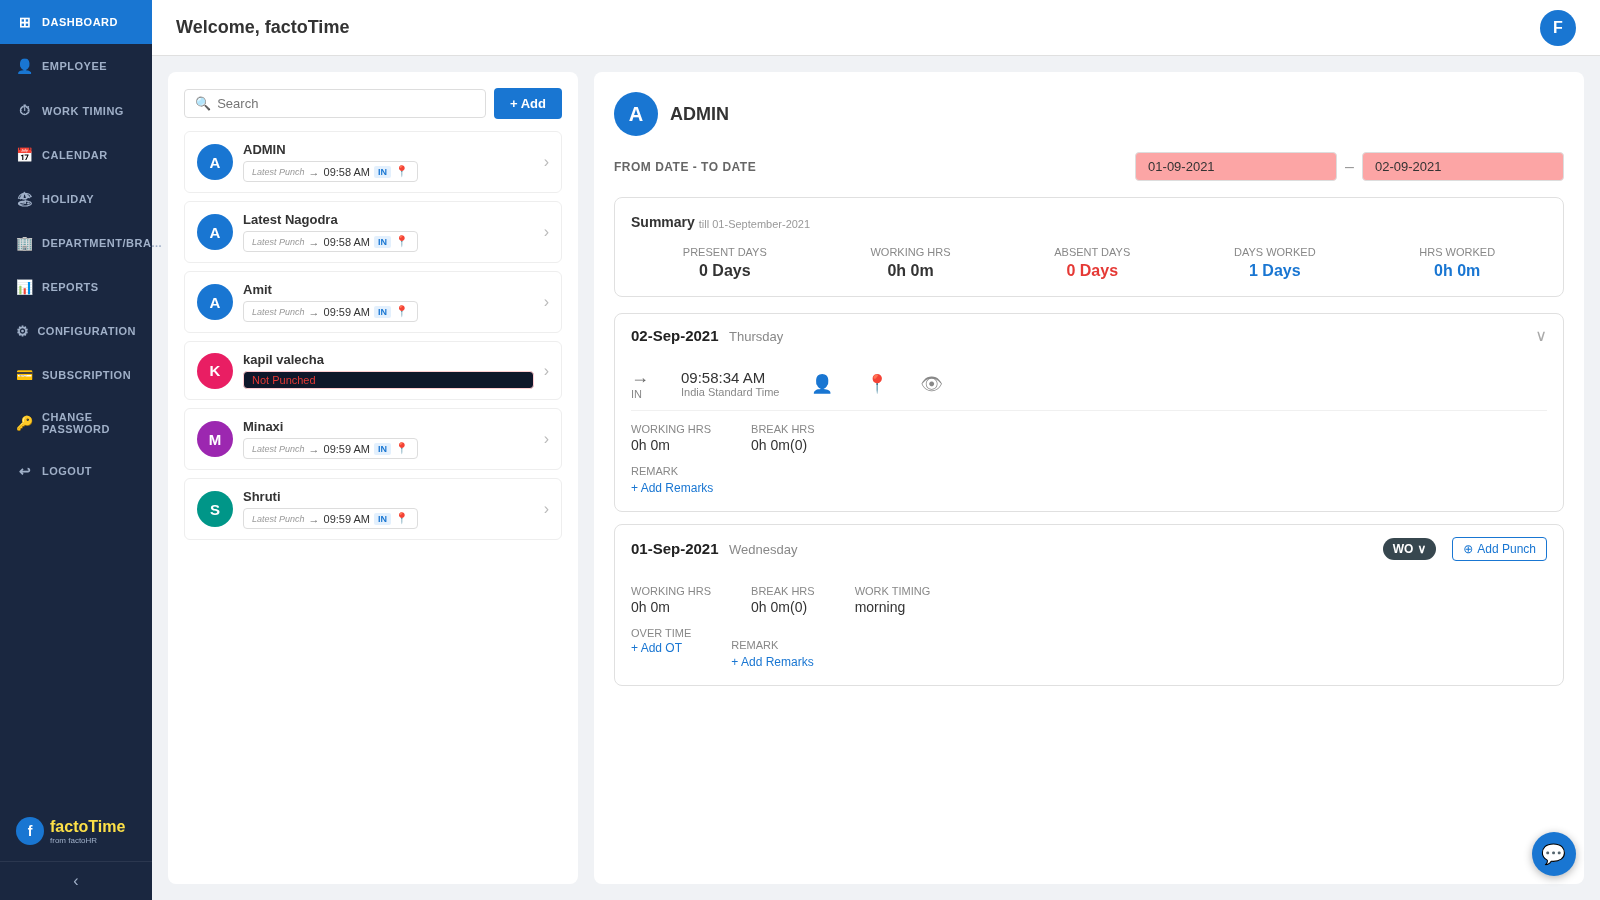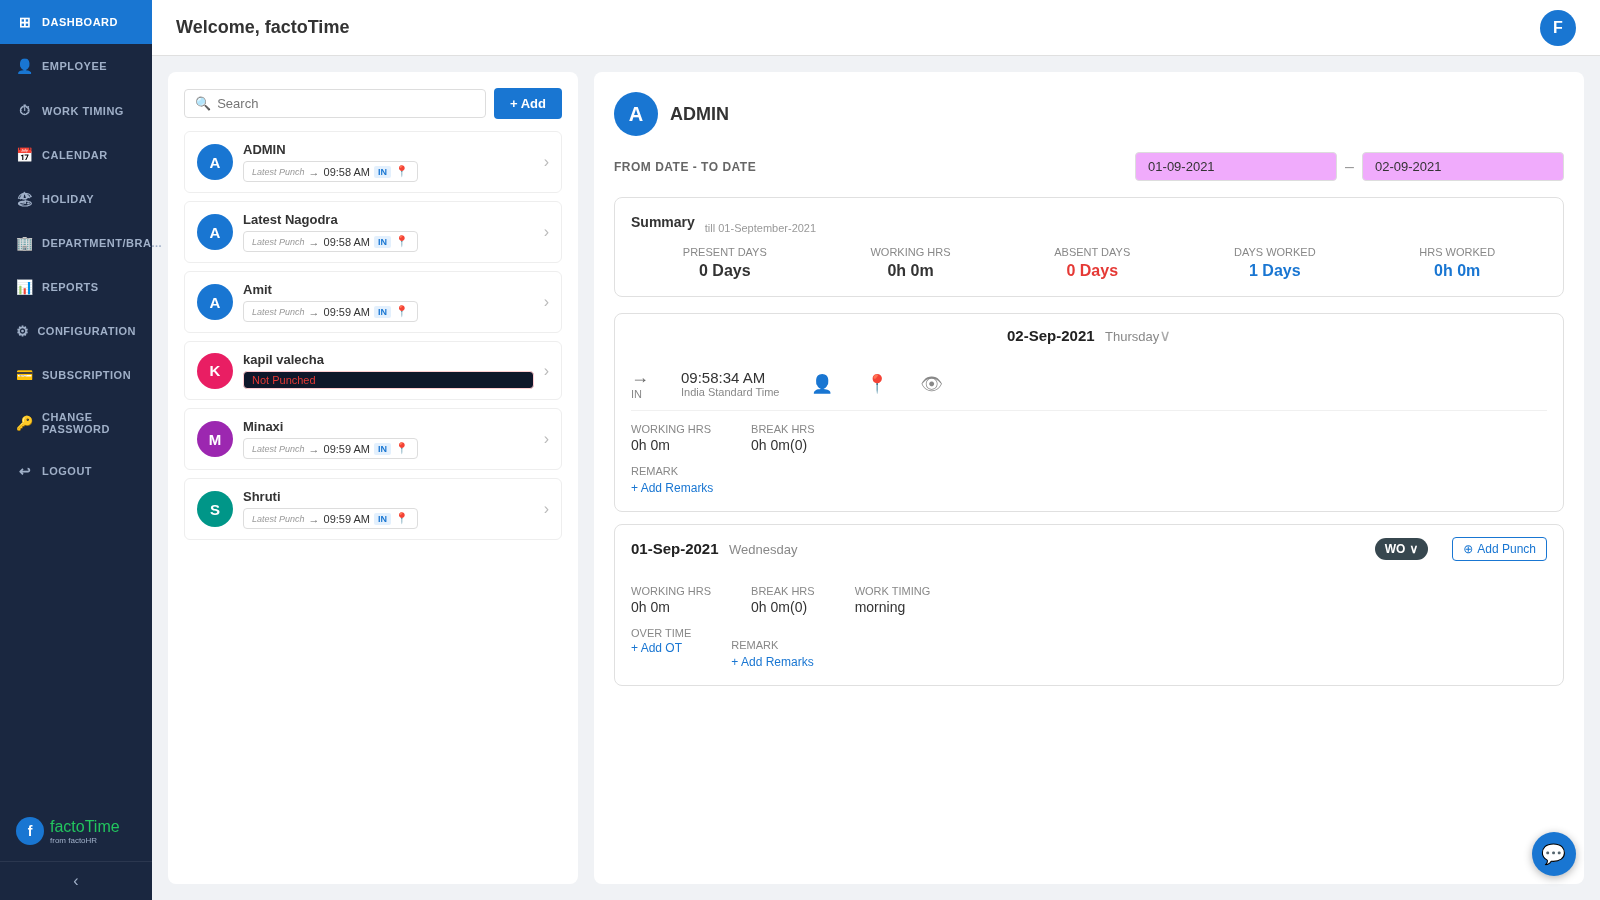--- a/index.html
+++ b/index.html
@@ -41,21 +41,21 @@
       gap: 6px;
       color: #fff;
     }
     .logo-icon {
       width: 28px; height: 28px;
       background: #1976d2;
       border-radius: 50%;
       display: flex; align-items: center; justify-content: center;
       font-size: 14px; font-weight: bold; color: #fff;
     }
-    .logo-text { font-size: 16px; font-weight: 400; color: #22c55e; }
+    .logo-text { font-size: 16px; font-weight: 700; color: #fde047; }
     .logo-sub { font-size: 8px; color: #a0b0c8; display: block; }
     .sidebar-collapse {
       display: flex; align-items: center; justify-content: center;
       padding: 10px;
       color: #a0b0c8;
       cursor: pointer;
       border-top: 1px solid rgba(255,255,255,0.08);
     }
 
     
@@ -223,60 +223,60 @@
     .date-range-label { font-size: 12px; color: #666; font-weight: 600; letter-spacing: 0.5px; }
     .date-inputs {
       display: flex; align-items: center; gap: 8px;
     }
     .date-input {
       border: 1px solid #ddd;
       border-radius: 4px;
       padding: 6px 12px;
       font-size: 13px;
       color: #333;
-      background: #f0abfc;
+      background: #fca5a5;
     }
     .date-dash { color: #999; }
 
     
     .summary-box {
       border: 1px solid #e0e0e0;
       border-radius: 8px;
       padding: 16px;
       margin-bottom: 16px;
     }
     .summary-title {
       font-size: 14px;
       font-weight: 600;
       color: #333;
       margin-bottom: 4px;
     }
     .summary-subtitle { font-size: 11px; color: #999; }
-    .summary-title-row { display: flex; align-items: flex-end; gap: 10px; margin-bottom: 12px; }
+    .summary-title-row { display: flex; align-items: center; gap: 4px; margin-bottom: 12px; }
     .summary-stats {
       display: flex;
       justify-content: space-around;
     }
     .stat-item { text-align: center; }
     .stat-label { font-size: 11px; color: #888; font-weight: 400; margin-bottom: 4px; }
     .stat-value { font-size: 16px; font-weight: 600; color: #333; }
     .stat-value.absent { color: #e53935; }
     .stat-value.blue { color: #1976d2; }
 
     
     .day-card {
       border: 1px solid #e0e0e0;
       border-radius: 8px;
       margin-bottom: 12px;
       overflow: hidden;
     }
     .day-header {
       display: flex;
       align-items: center;
-      justify-content: center;
+      justify-content: space-between;
       padding: 12px 16px;
       cursor: pointer;
     }
     .day-title { font-size: 15px; font-weight: 700; color: #222; }
     .day-weekday { font-size: 13px; color: #888; margin-left: 6px; font-weight: 400; }
     .day-chevron { color: #aaa; font-size: 16px; }
 
     .day-body { padding: 0 16px 16px; }
     .punch-row {
       display: flex;
@@ -587,21 +587,21 @@
           </div>
         </div>
       </div>
 
       <div class="day-card">
         <div class="day-header wo-badge-row">
           <div>
             <span class="day-title">01-Sep-2021</span>
             <span class="day-weekday">Wednesday</span>
           </div>
-          <div style="display:flex;align-items:center;gap:24px;">
+          <div style="display:flex;align-items:center;gap:16px;">
             <div class="wo-badge">
               <span>WO</span>
               <span>∨</span>
             </div>
             <div class="add-punch-btn">
               <span>⊕</span>
               <span>Add Punch</span>
             </div>
           </div>
         </div>

